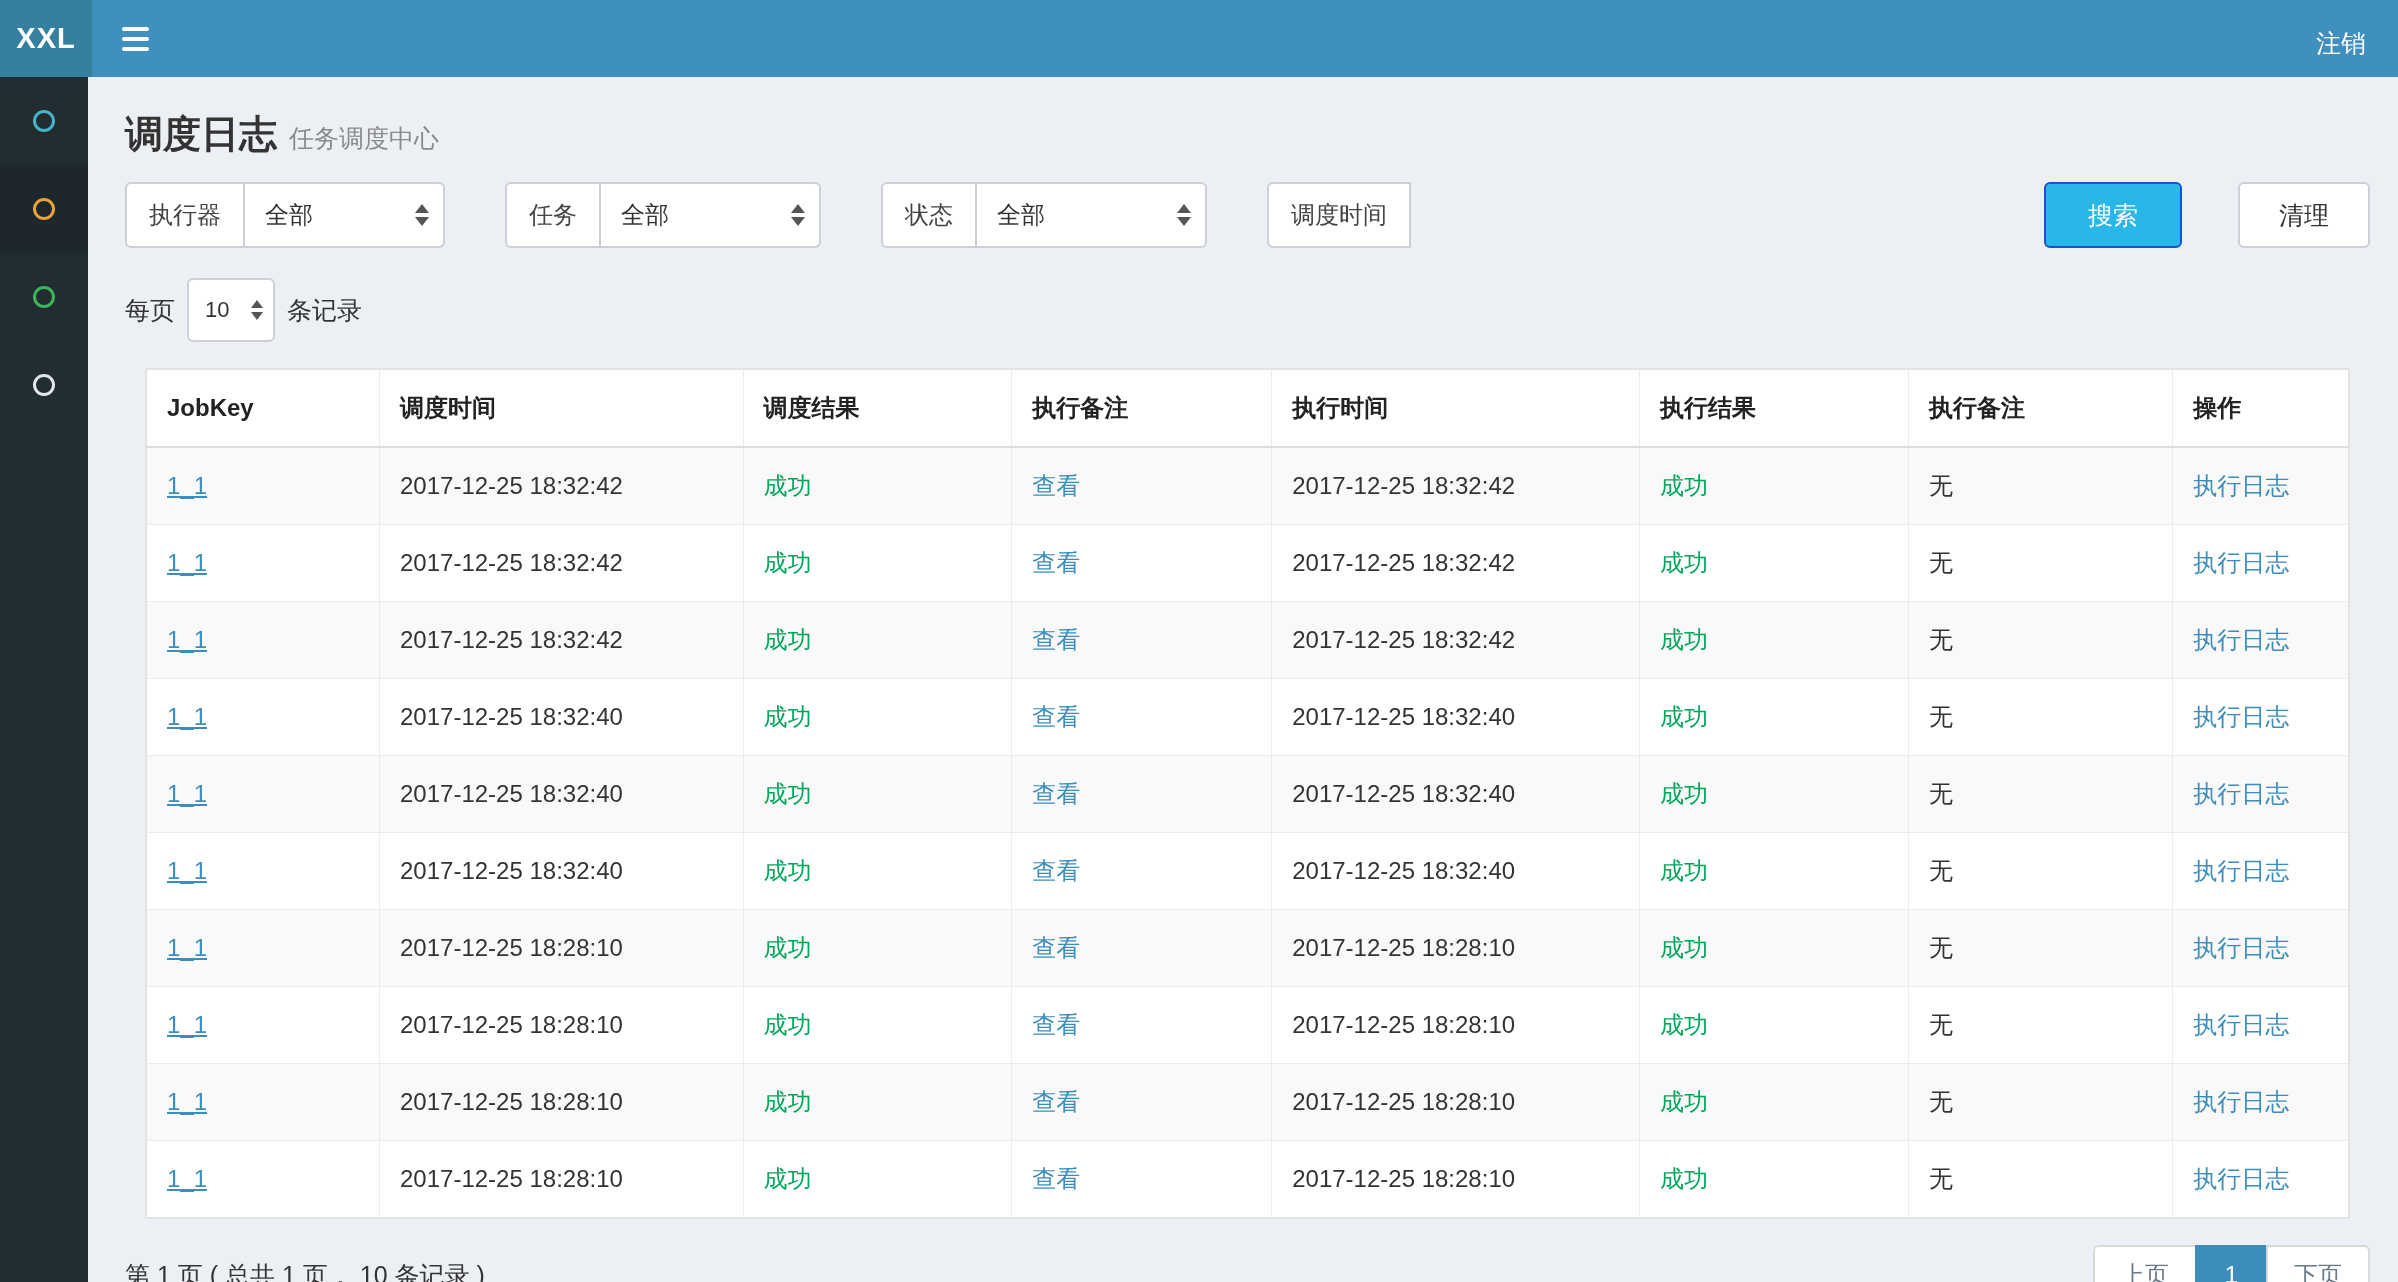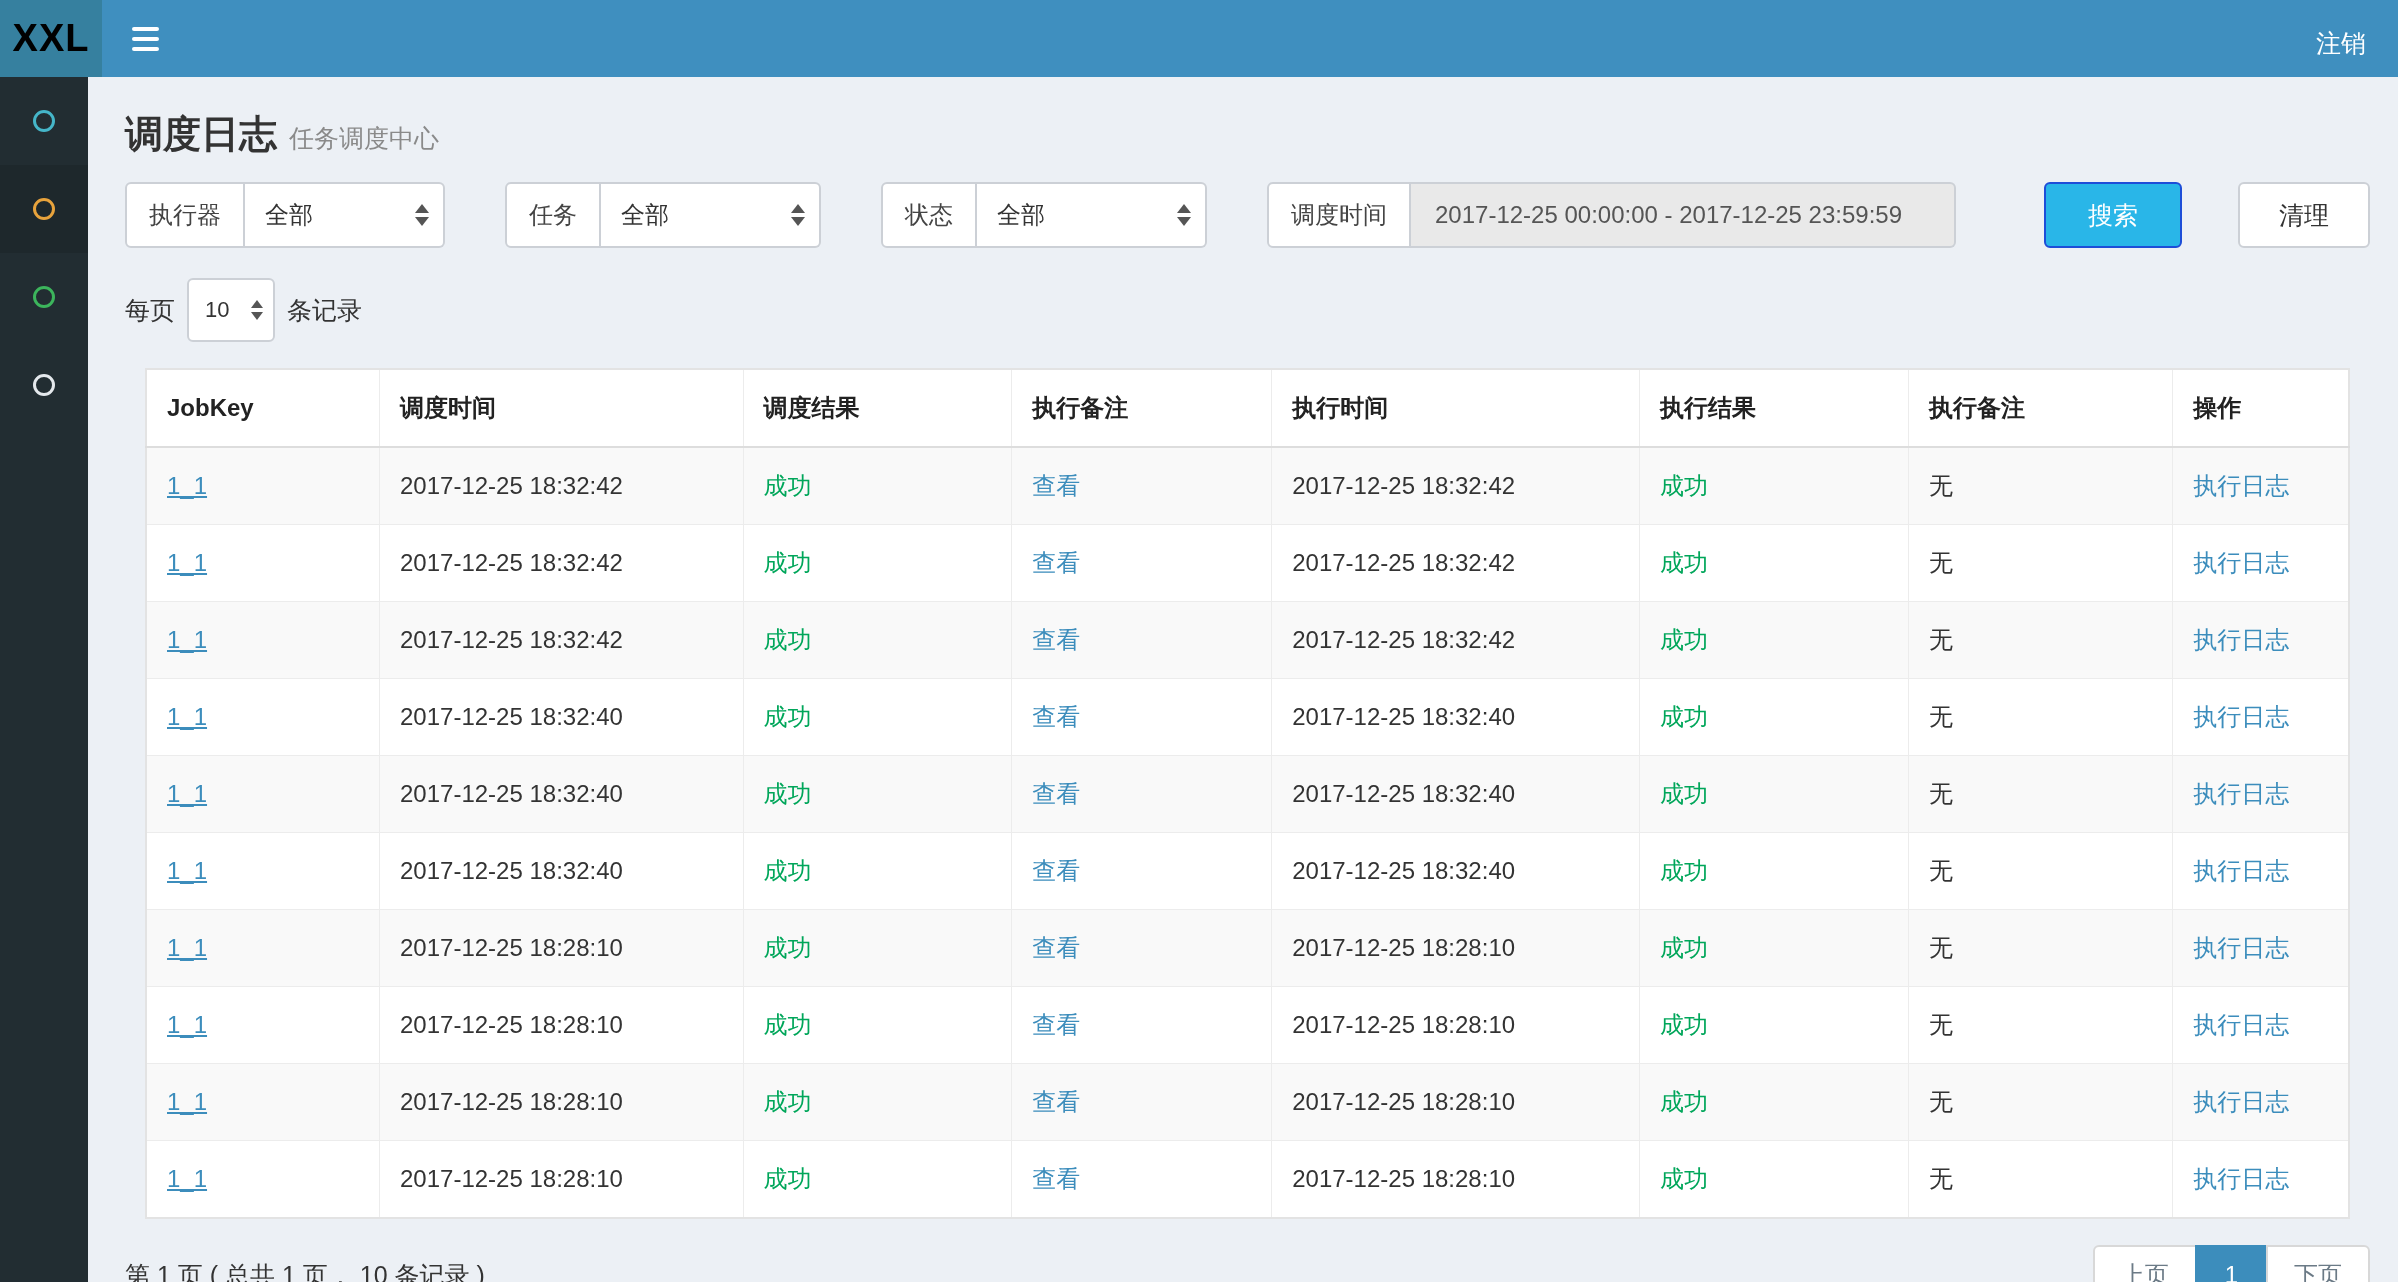--- a/index.html
+++ b/index.html
@@ -16,21 +16,21 @@
   *{box-sizing:border-box;}
   html,body{margin:0;padding:0;}
   body{
     width:2398px;height:1282px;
     background:var(--body-bg,#ecf0f5);
     font-family:"Liberation Sans","DejaVu Sans",sans-serif;
     color:#333;overflow:hidden;position:relative;
   }
   
   .topbar{height:77px;background:var(--header-bg);display:flex;align-items:stretch;}
-  .logo{width:102px;background:var(--logo-bg);color:#000000;font-weight:bold;font-size:38px;
+  .logo{width:92px;background:var(--logo-bg);color:#ffffff;font-weight:bold;font-size:29px;
     display:flex;align-items:center;justify-content:center;letter-spacing:1px;}
   .hamburger{display:flex;flex-direction:column;gap:6px;justify-content:center;padding:0 30px;cursor:pointer;}
   .hamburger span{display:block;width:27px;height:4px;background:#fff;border-radius:2px;}
   .logout{margin-left:auto;color:#fff;font-size:25px;display:flex;align-items:center;
     padding:0 32px;text-decoration:none;cursor:pointer;margin-top:9px;}
   
   .sidebar{position:absolute;left:0;top:77px;bottom:0;width:88px;background:var(--sidebar-bg);}
   .sb-item{height:88px;display:flex;align-items:center;justify-content:center;cursor:pointer;}
   .sb-item.active{background:var(--sidebar-active-bg);}
   .sb-circle{width:22px;height:22px;border:3px solid #fff;border-radius:50%;}
@@ -152,21 +152,20 @@
         <span>全部</span>
         <span class="stepper">
             <i class="up"></i>
             <i class="down"></i>
           </span>
       </div>
     </div>
 
     <div class="input-group" style="margin-right:0;">
       <span class="ig-addon">调度时间</span>
-      <div class="date-input">2017-12-25 00:00:00 - 2017-12-25 23:59:59</div>
     </div>
 
     <div class="btn btn-search">搜索</div>
     <div class="btn btn-clear">清理</div>
   </div>
 
   <div class="pagesize-row">
     <span>每页</span>
     <div class="ps-select">
       <span>10</span>

